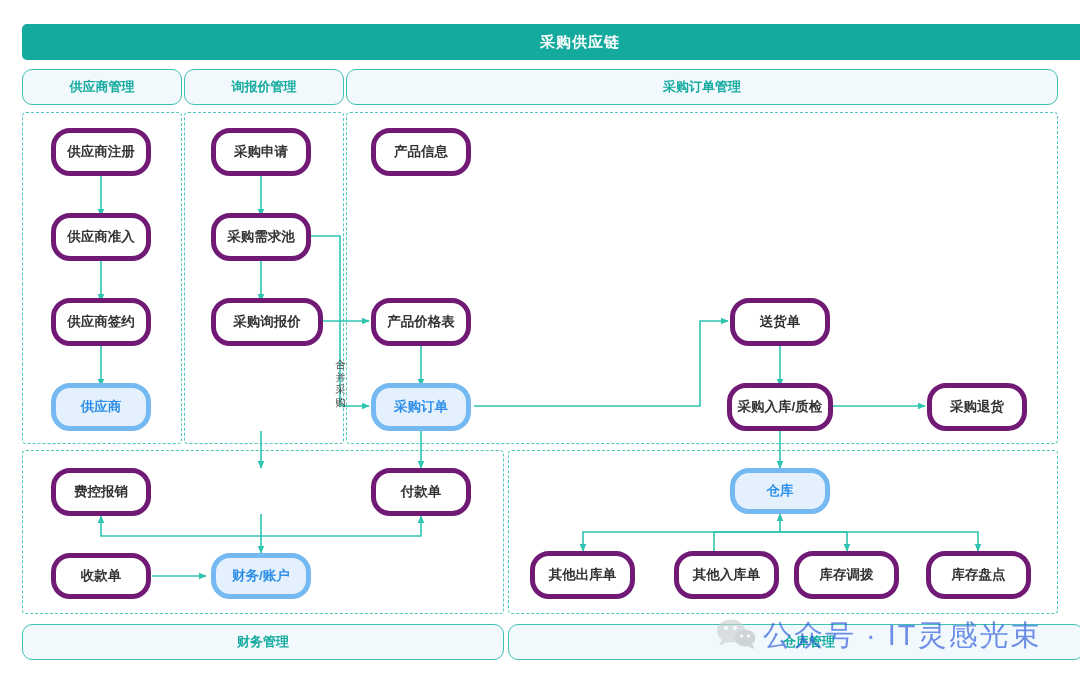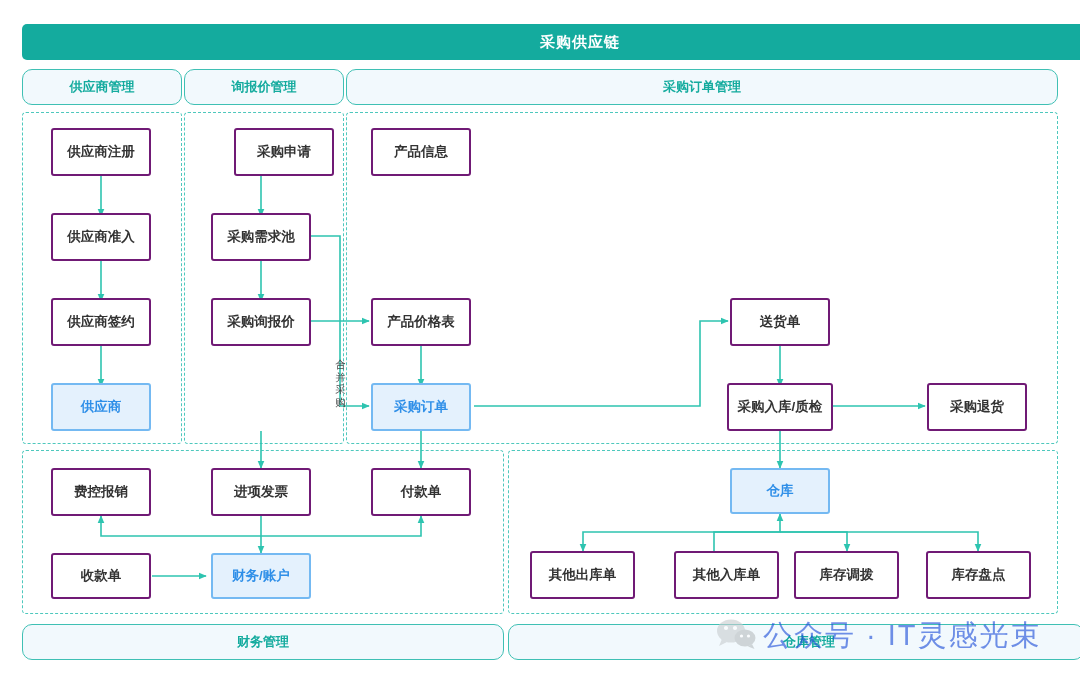--- a/index.html
+++ b/index.html
@@ -36,21 +36,21 @@
 
   
   .region{
     position:absolute;border:1.5px dashed #4ec8bd;border-radius:4px;
     z-index:0;background:transparent;
   }
 
   
   .node{
     position:absolute;
-    background:#ffffff;border:2px solid #701a75;border-radius:3px;
+    background:#ffffff;border:5px solid #701a75;border-radius:19px;
     display:flex;align-items:center;justify-content:center;
     color:#333333;font-size:13.5px;font-weight:bold;
     box-sizing:border-box;z-index:2;
   }
   .node.hl{
     background:#e4f1fd;border-color:#74b9f2;color:#2f8fe8;
   }
 
   
   .vlabel{
@@ -142,33 +142,32 @@
   <div class="pill" style="left:346px;top:69px;width:710px;">采购订单管理</div>
 
   <div class="pill" style="left:22px;top:624px;width:480px;">财务管理</div>
   <div class="pill" style="left:508px;top:624px;width:548px;padding-left:26px;">仓库管理</div>
 
   <div class="node" style="left:51px;top:128px;width:100px;height:48px;">供应商注册</div>
   <div class="node" style="left:51px;top:213px;width:100px;height:48px;">供应商准入</div>
   <div class="node" style="left:51px;top:298px;width:100px;height:48px;">供应商签约</div>
   <div class="node hl" style="left:51px;top:383px;width:100px;height:48px;">供应商</div>
 
-  <div class="node" style="left:211px;top:128px;width:100px;height:48px;margin-left:23px;">采购申请</div>
+  <div class="node" style="left:211px;top:128px;width:100px;height:48px;">采购申请</div>
   <div class="node" style="left:211px;top:213px;width:100px;height:48px;">采购需求池</div>
-  <div class="node" style="left:211px;top:298px;width:100px;height:48px;">采购询报价</div>
+  <div class="node" style="left:211px;top:298px;width:112px;height:48px;">采购询报价</div>
 
   <div class="node" style="left:371px;top:128px;width:100px;height:48px;">产品信息</div>
   <div class="node" style="left:371px;top:298px;width:100px;height:48px;">产品价格表</div>
   <div class="node hl" style="left:371px;top:383px;width:100px;height:48px;">采购订单</div>
   <div class="node" style="left:730px;top:298px;width:100px;height:48px;">送货单</div>
   <div class="node" style="left:727px;top:383px;width:106px;height:48px;">采购入库/质检</div>
   <div class="node" style="left:927px;top:383px;width:100px;height:48px;">采购退货</div>
 
   <div class="node" style="left:51px;top:468px;width:100px;height:48px;">费控报销</div>
-  <div class="node" style="left:211px;top:468px;width:100px;height:48px;">进项发票</div>
   <div class="node" style="left:371px;top:468px;width:100px;height:48px;">付款单</div>
   <div class="node" style="left:51px;top:553px;width:100px;height:46px;">收款单</div>
   <div class="node hl" style="left:211px;top:553px;width:100px;height:46px;">财务/账户</div>
 
   <div class="node hl" style="left:730px;top:468px;width:100px;height:46px;">仓库</div>
   <div class="node" style="left:530px;top:551px;width:105px;height:48px;">其他出库单</div>
   <div class="node" style="left:662px;top:551px;width:105px;height:48px;margin-left:12px;">其他入库单</div>
   <div class="node" style="left:794px;top:551px;width:105px;height:48px;">库存调拨</div>
   <div class="node" style="left:926px;top:551px;width:105px;height:48px;">库存盘点</div>
 

